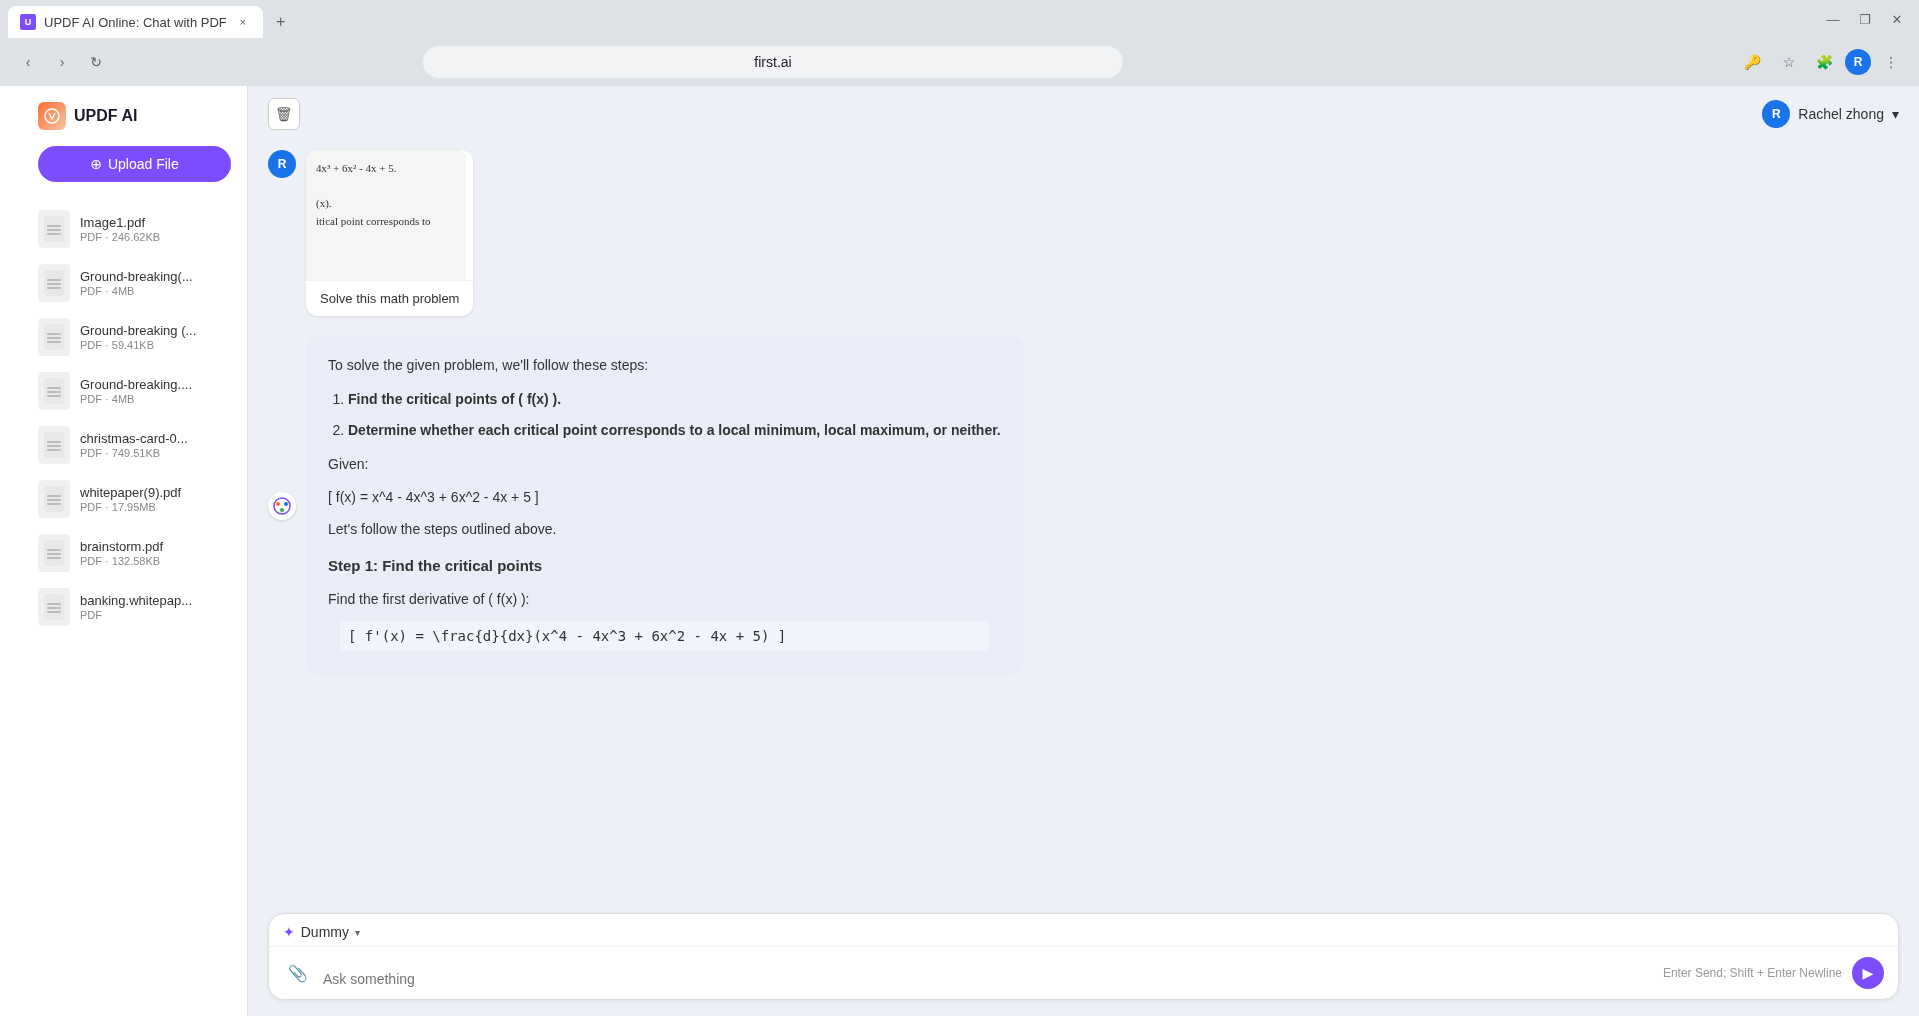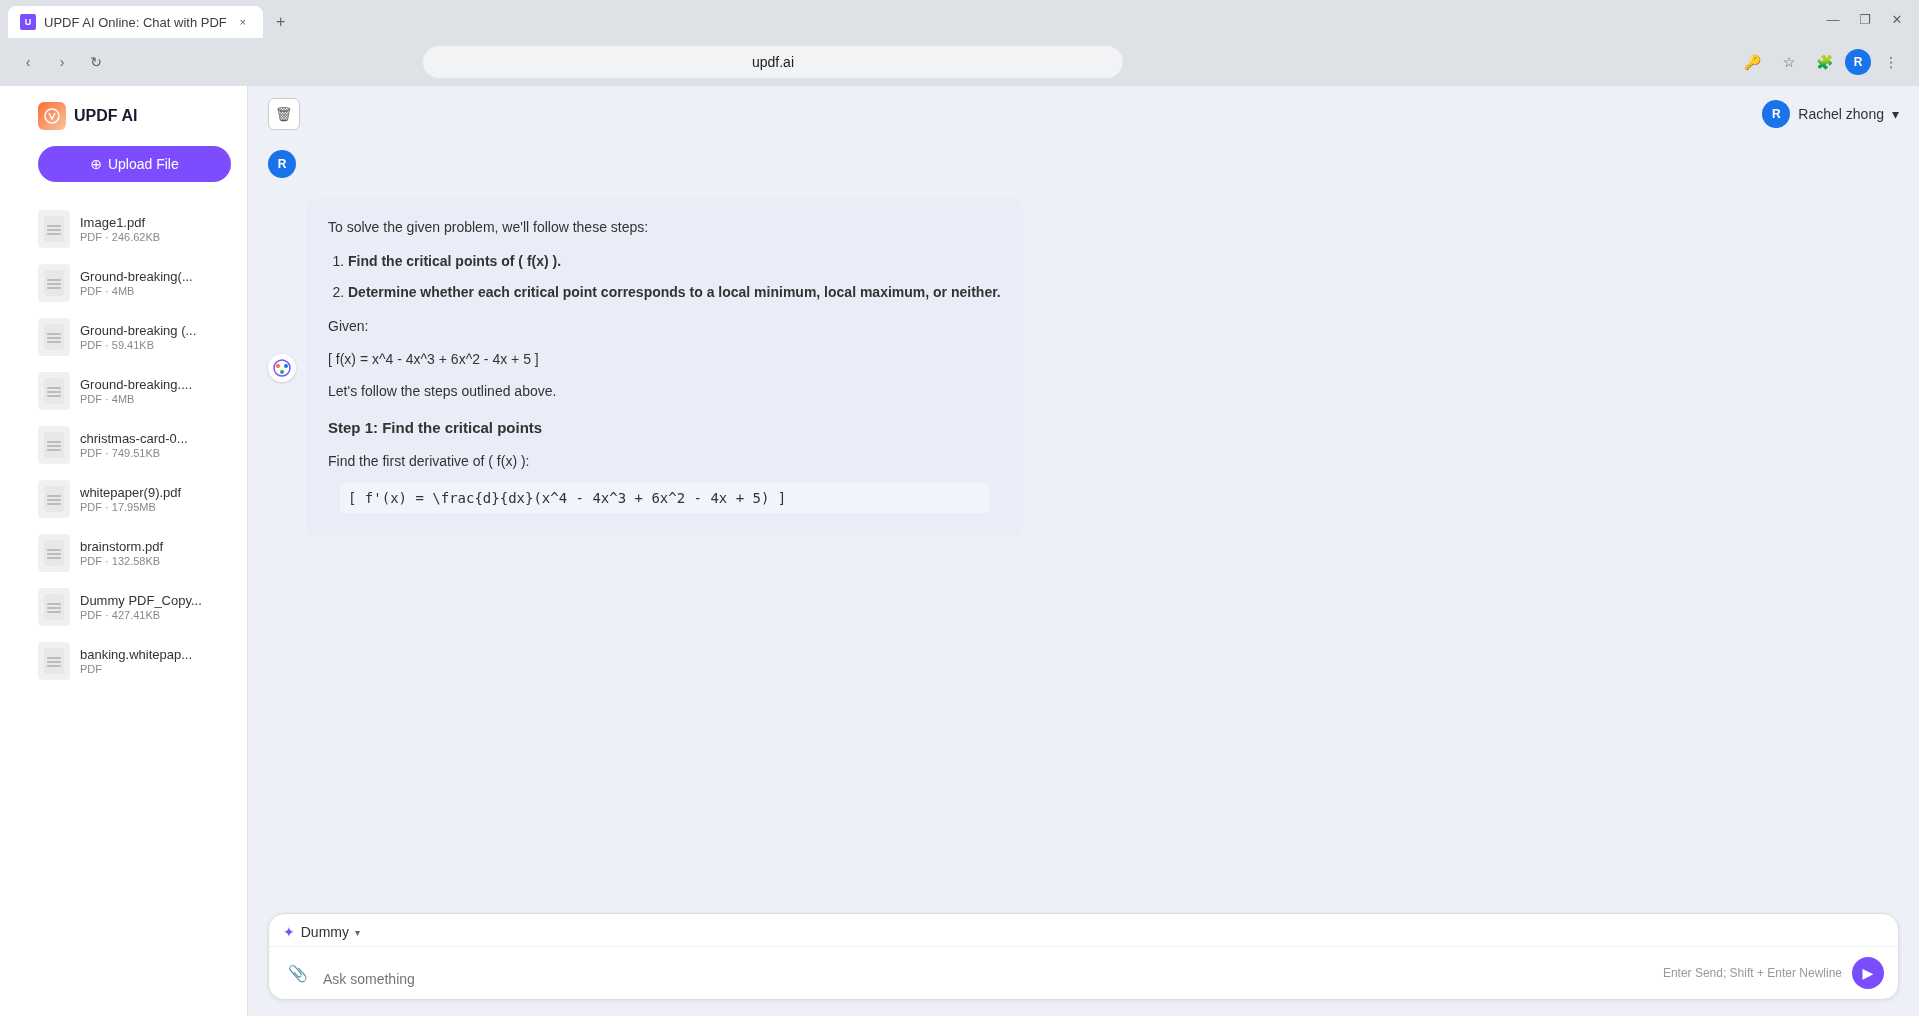--- a/index.html
+++ b/index.html
@@ -513,21 +513,21 @@
       <button class="win-btn">✕</button>
     </div>
   </div>
   <div class="address-bar">
     <div class="nav-btns">
       <button class="nav-btn">‹</button>
       <button class="nav-btn">›</button>
       <button class="nav-btn">↻</button>
     </div>
     <div class="url-bar">
-      <span class="url-text">updf.ai</span>
+      <span class="url-text">first.ai</span>
     </div>
     <div class="address-actions">
       <button class="addr-btn">🔑</button>
       <button class="addr-btn">☆</button>
       <button class="addr-btn">🧩</button>
       <div class="profile-avatar">R</div>
       <button class="addr-btn">⋮</button>
     </div>
   </div>
 </div>
@@ -634,33 +634,20 @@
       <div class="file-icon">
         <div class="file-icon-lines">
           <div class="file-icon-line"></div>
           <div class="file-icon-line"></div>
           <div class="file-icon-line"></div>
         </div>
       </div>
       <div class="file-info">
         <div class="file-name">brainstorm.pdf</div>
         <div class="file-size">PDF · 132.58KB</div>
-      </div>
-    </div>
-        <div class="file-item">
-      <div class="file-icon">
-        <div class="file-icon-lines">
-          <div class="file-icon-line"></div>
-          <div class="file-icon-line"></div>
-          <div class="file-icon-line"></div>
-        </div>
-      </div>
-      <div class="file-info">
-        <div class="file-name">Dummy PDF_Copy...</div>
-        <div class="file-size">PDF · 427.41KB</div>
       </div>
     </div>
         <div class="file-item">
       <div class="file-icon">
         <div class="file-icon-lines">
           <div class="file-icon-line"></div>
           <div class="file-icon-line"></div>
           <div class="file-icon-line"></div>
         </div>
       </div>
@@ -682,20 +669,31 @@
         <div class="user-avatar">R</div>
         <span class="user-name">Rachel zhong</span>
         <span>▾</span>
       </div>
     </div>
 
     <div class="chat-area">
 
       <div class="user-message">
         <div class="msg-avatar">R</div>
+        <div class="user-msg-content">
+          <div class="msg-image-preview">
+            <div class="math-preview">
+              <div>4x³ + 6x² - 4x + 5.</div>
+              <br>
+              <div>(x).</div>
+              <div>itical point corresponds to</div>
+            </div>
+          </div>
+          <div class="msg-text">Solve this math problem</div>
+        </div>
       </div>
 
       <div class="ai-message">
         <div class="ai-avatar">
           <svg class="ai-logo-icon" viewBox="0 0 20 20">
             <circle cx="10" cy="10" r="8" fill="none" stroke="#7c4dff" stroke-width="1.5"></circle>
             <circle cx="6" cy="8" r="2" fill="#ff6b35"></circle>
             <circle cx="14" cy="8" r="2" fill="#1a73e8"></circle>
             <circle cx="10" cy="14" r="2" fill="#34a853"></circle>
           </svg>

